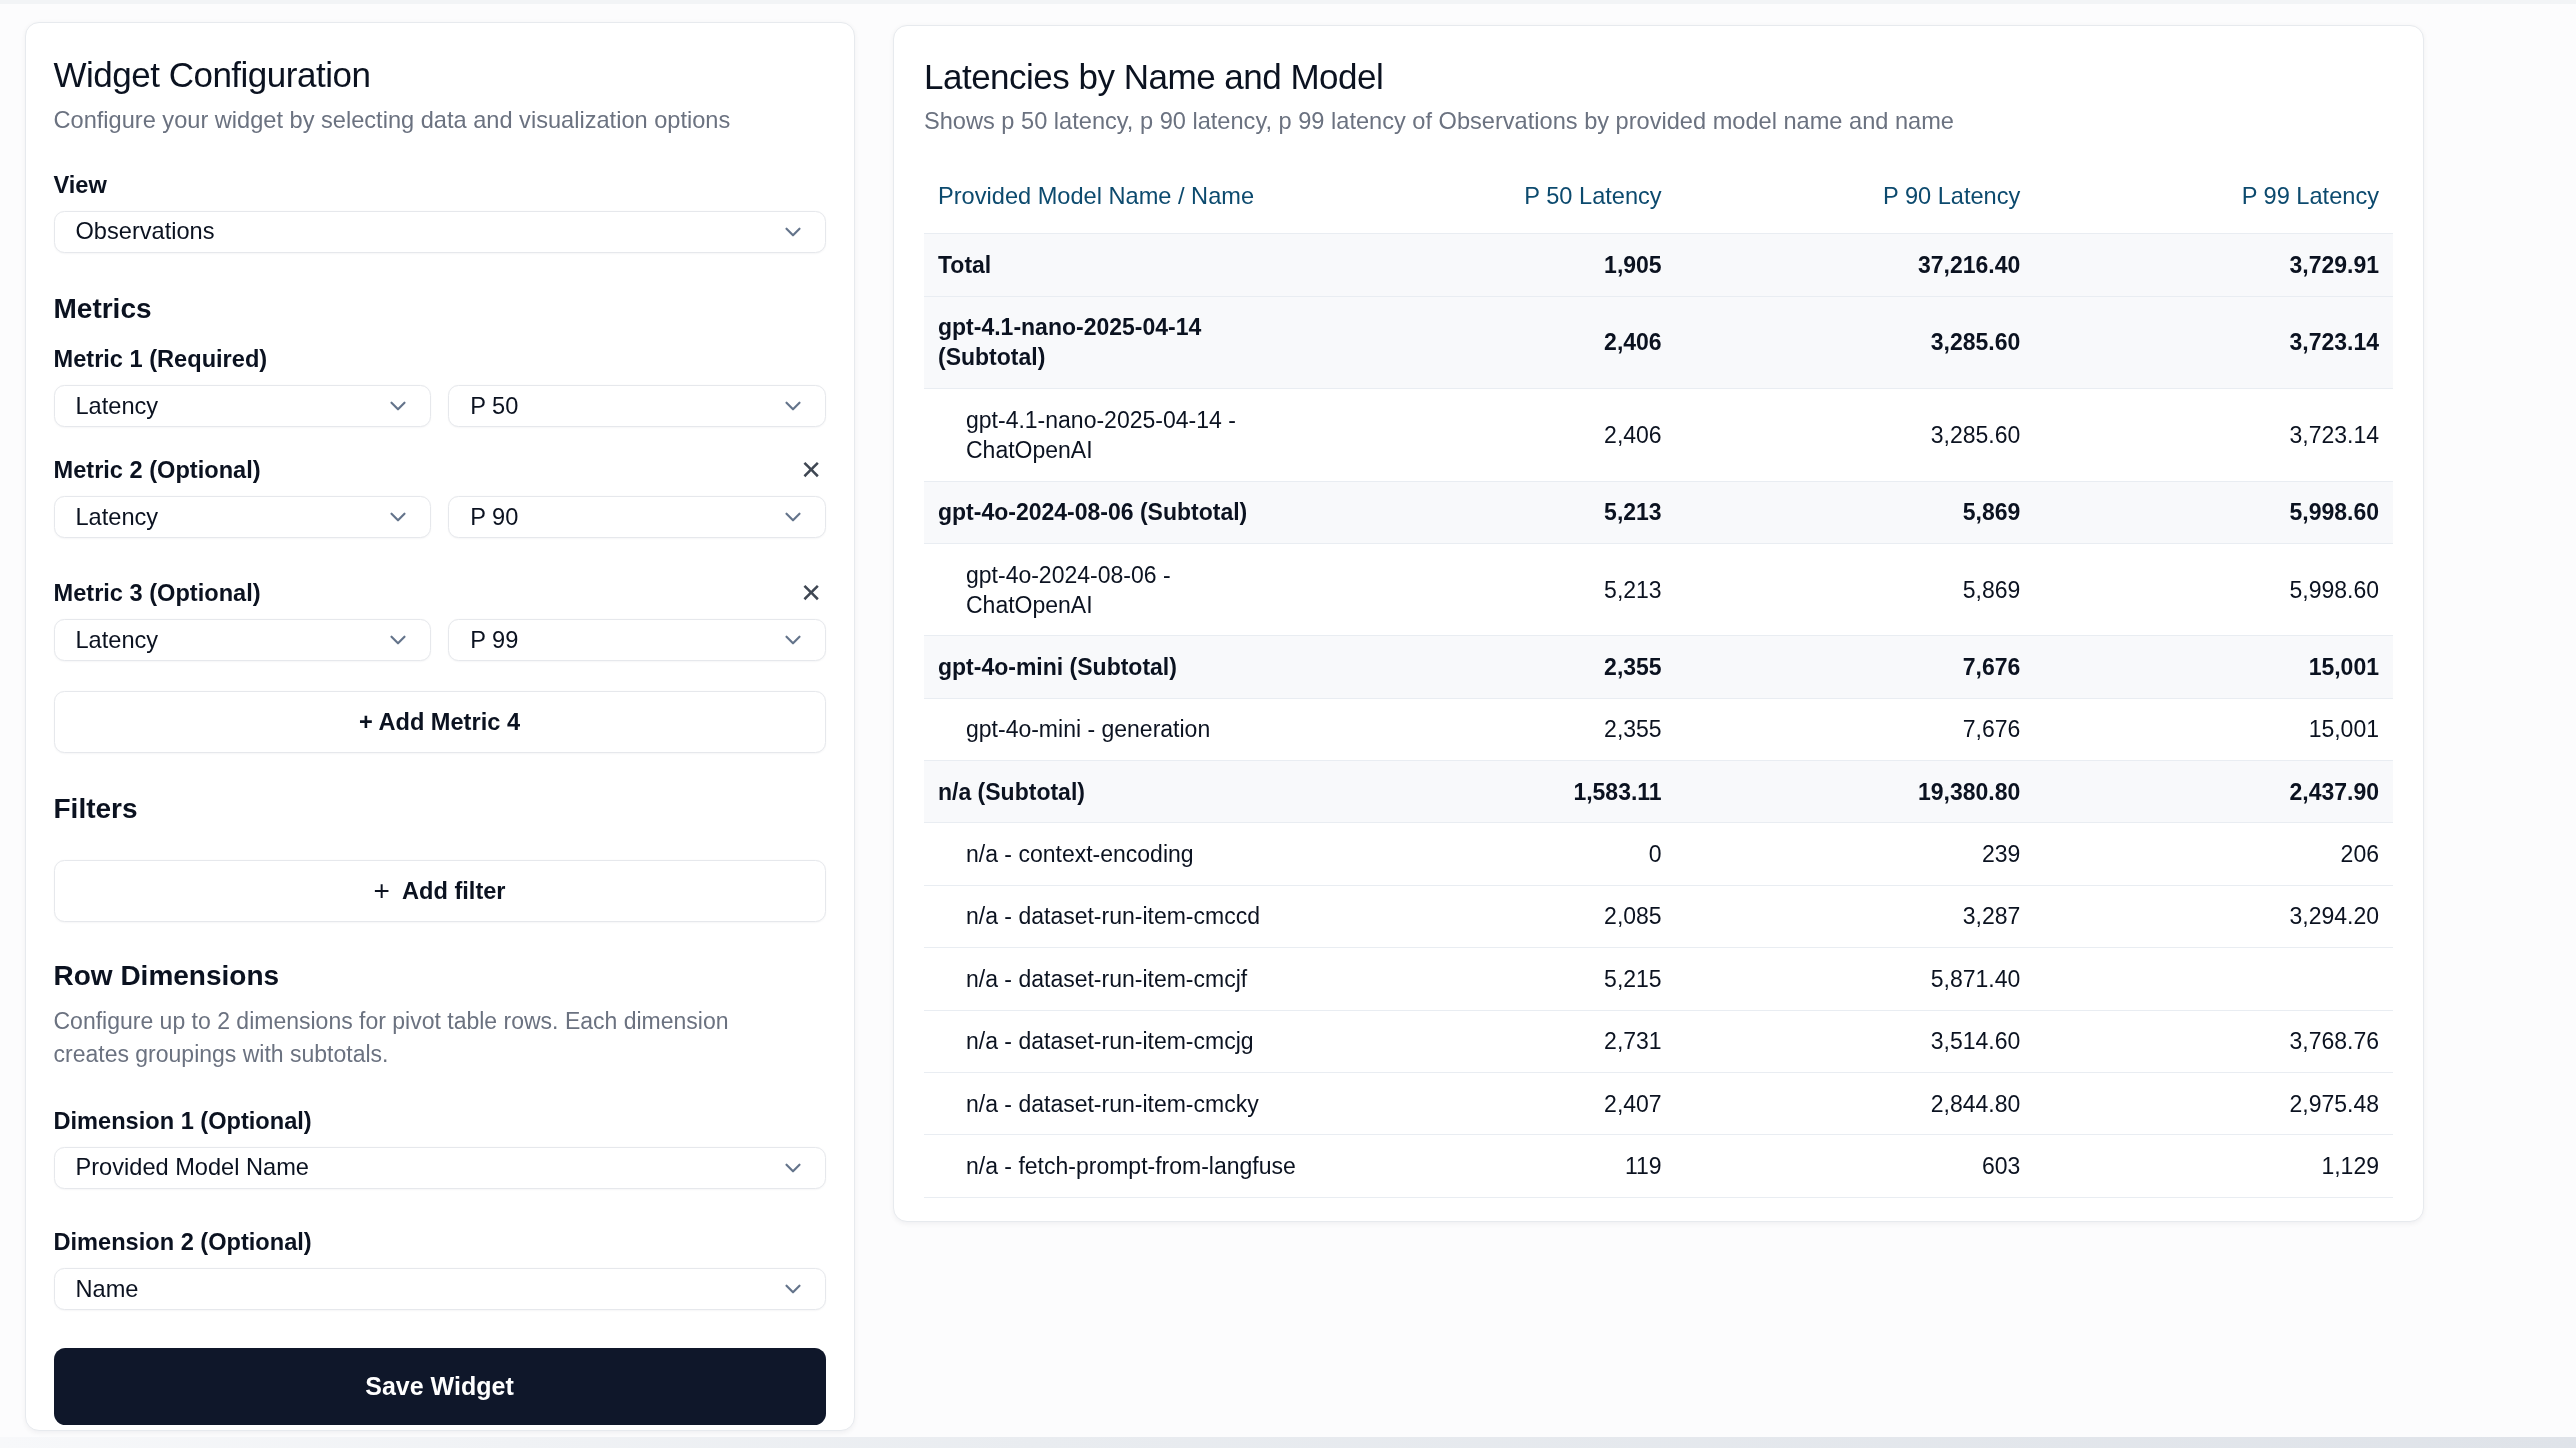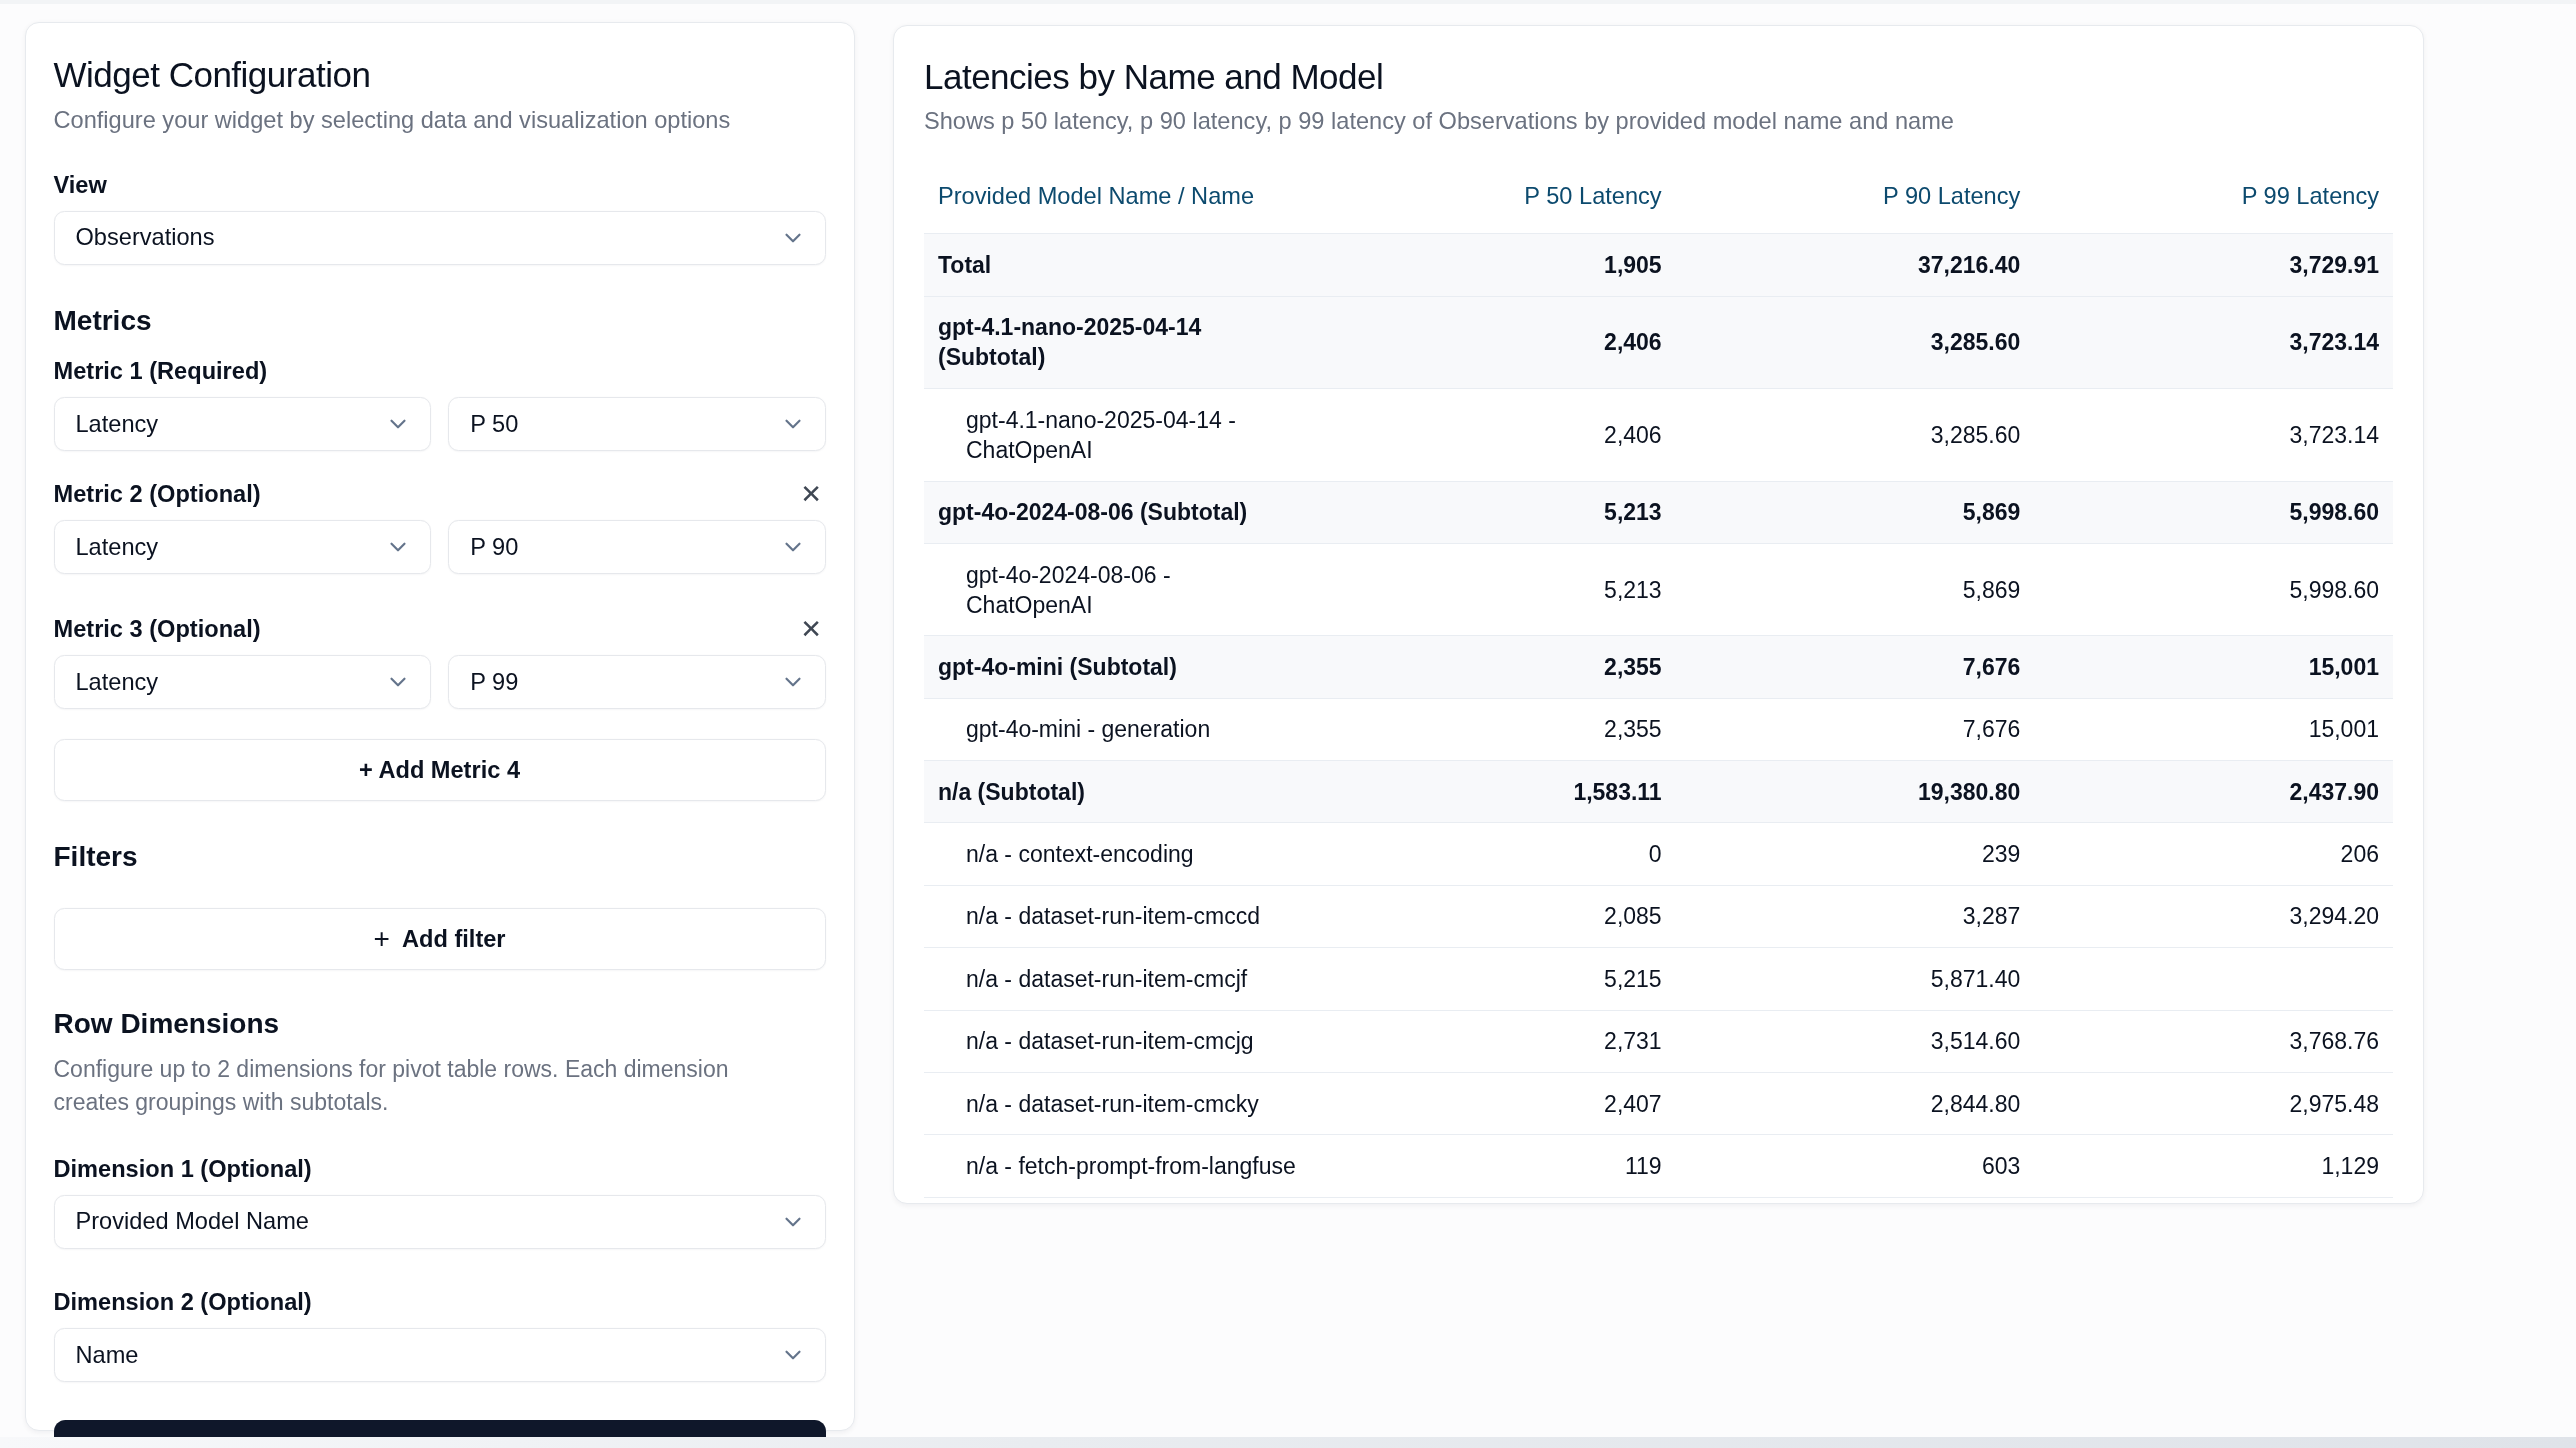--- a/index.html
+++ b/index.html
@@ -24,42 +24,42 @@
     border: 1.7px solid #e7eaee;
     border-radius: 14px;
     box-shadow: 0 1.7px 5.2px rgba(15,23,42,.05);
   }
   .config-card {
     left: 24.5px; top: 22px; width: 830px; height: 1409px;
     padding: 31px 28px 24.5px 28px;
   }
   .preview-card {
     left: 893px; top: 24.5px; width: 1531px;
-    padding: 30px 30px 5px 30px;
+    padding: 30px 30px 23px 30px;
   }
   .panel-title {
     font-size: 35px; font-weight: 400; letter-spacing: -0.5px;
     line-height: 42px; color: #0b1220;
   }
   .subtitle {
     margin-top: 8.7px; font-size: 23.6px; line-height: 30px; color: #6b7280;
   }
   .section-label { margin-top: 40px; font-size: 28px; font-weight: 600; }
   .item-label { font-size: 23.6px; font-weight: 600; }
   .label-row {
     display: flex; align-items: flex-start; justify-content: space-between;
     margin-top: 23px;
   }
   .label-row.first { margin-top: 21px; }
   .remove-btn {
     background: none; border: none; font-size: 26px; line-height: 26px;
     color: #3f4753; cursor: pointer; padding: 0 3.5px; font-family: inherit;
   }
   .select {
-    margin-top: 12.2px; height: 54px; width: 100%;
+    margin-top: 12.2px; height: 42px; width: 100%;
     border: 1.7px solid #e6e8ec; border-radius: 10.5px; background: #fff;
     display: flex; align-items: center; justify-content: space-between;
     padding: 0 19px 0 21px; font-size: 23.6px; color: #0b1220;
     box-shadow: 0 0.9px 1.7px rgba(16,24,40,.04); cursor: pointer;
   }
   .select-pair { display: flex; gap: 17.5px; }
   .select-pair .select { flex: 1; min-width: 0; }
   .chevron { flex: 0 0 auto; margin-left: 10.5px; }
   .outline-btn {
     margin-top: 30px; height: 62px; width: 100%;

